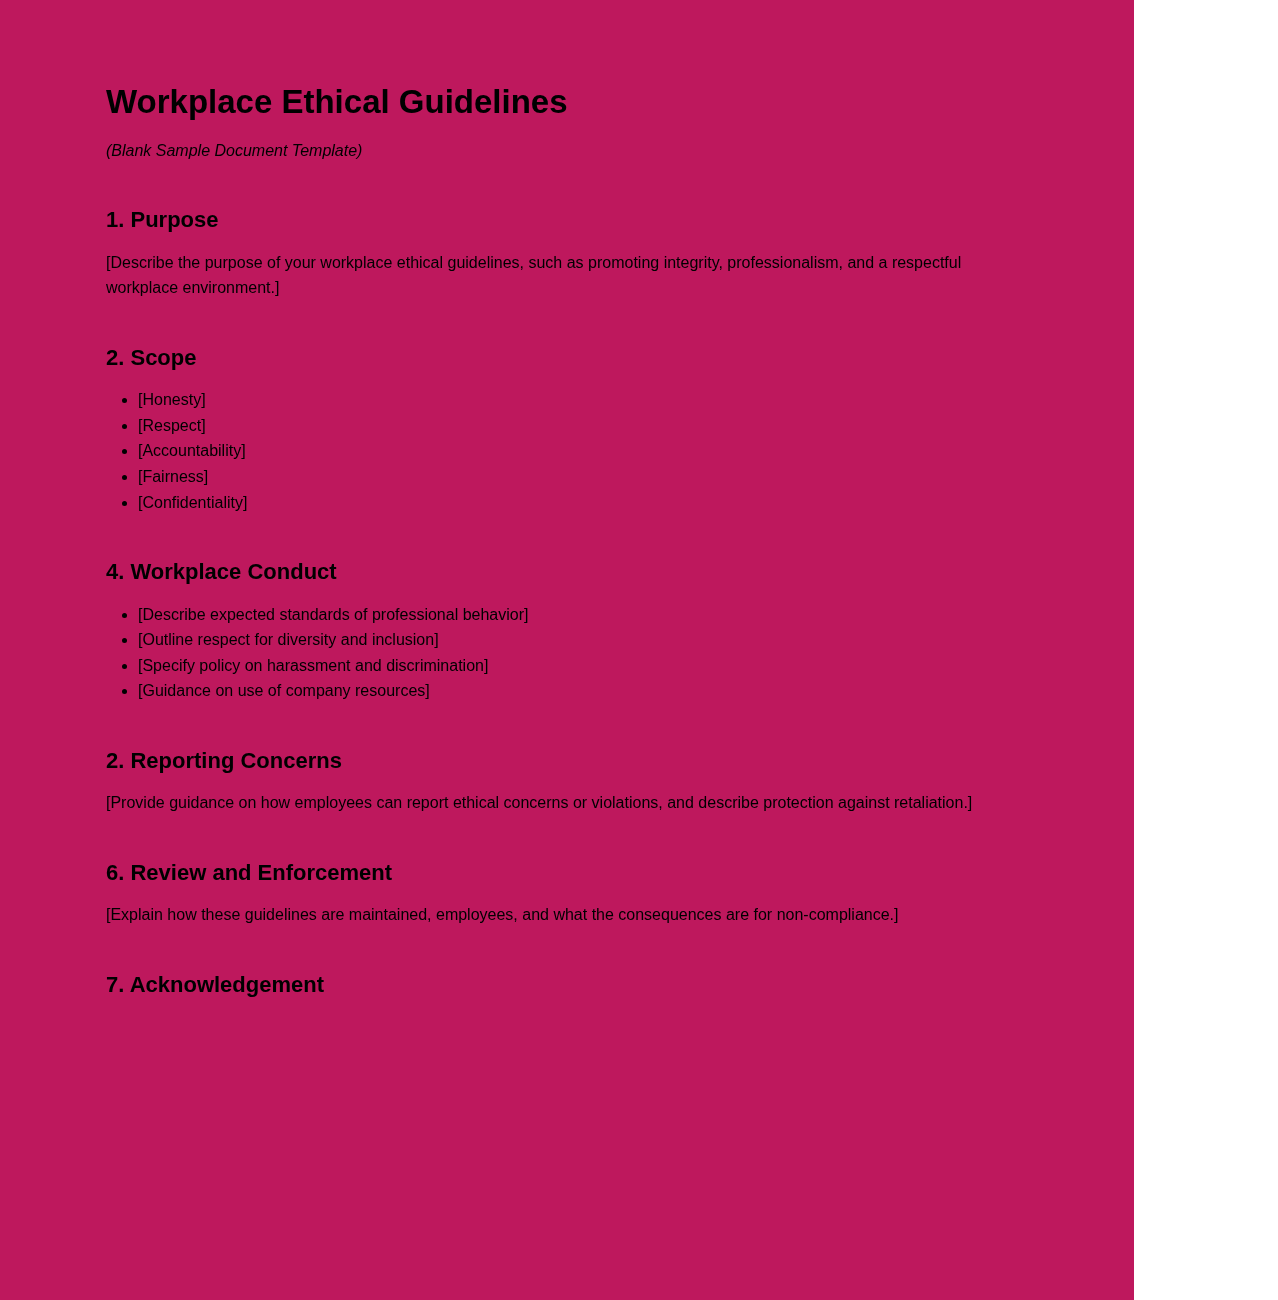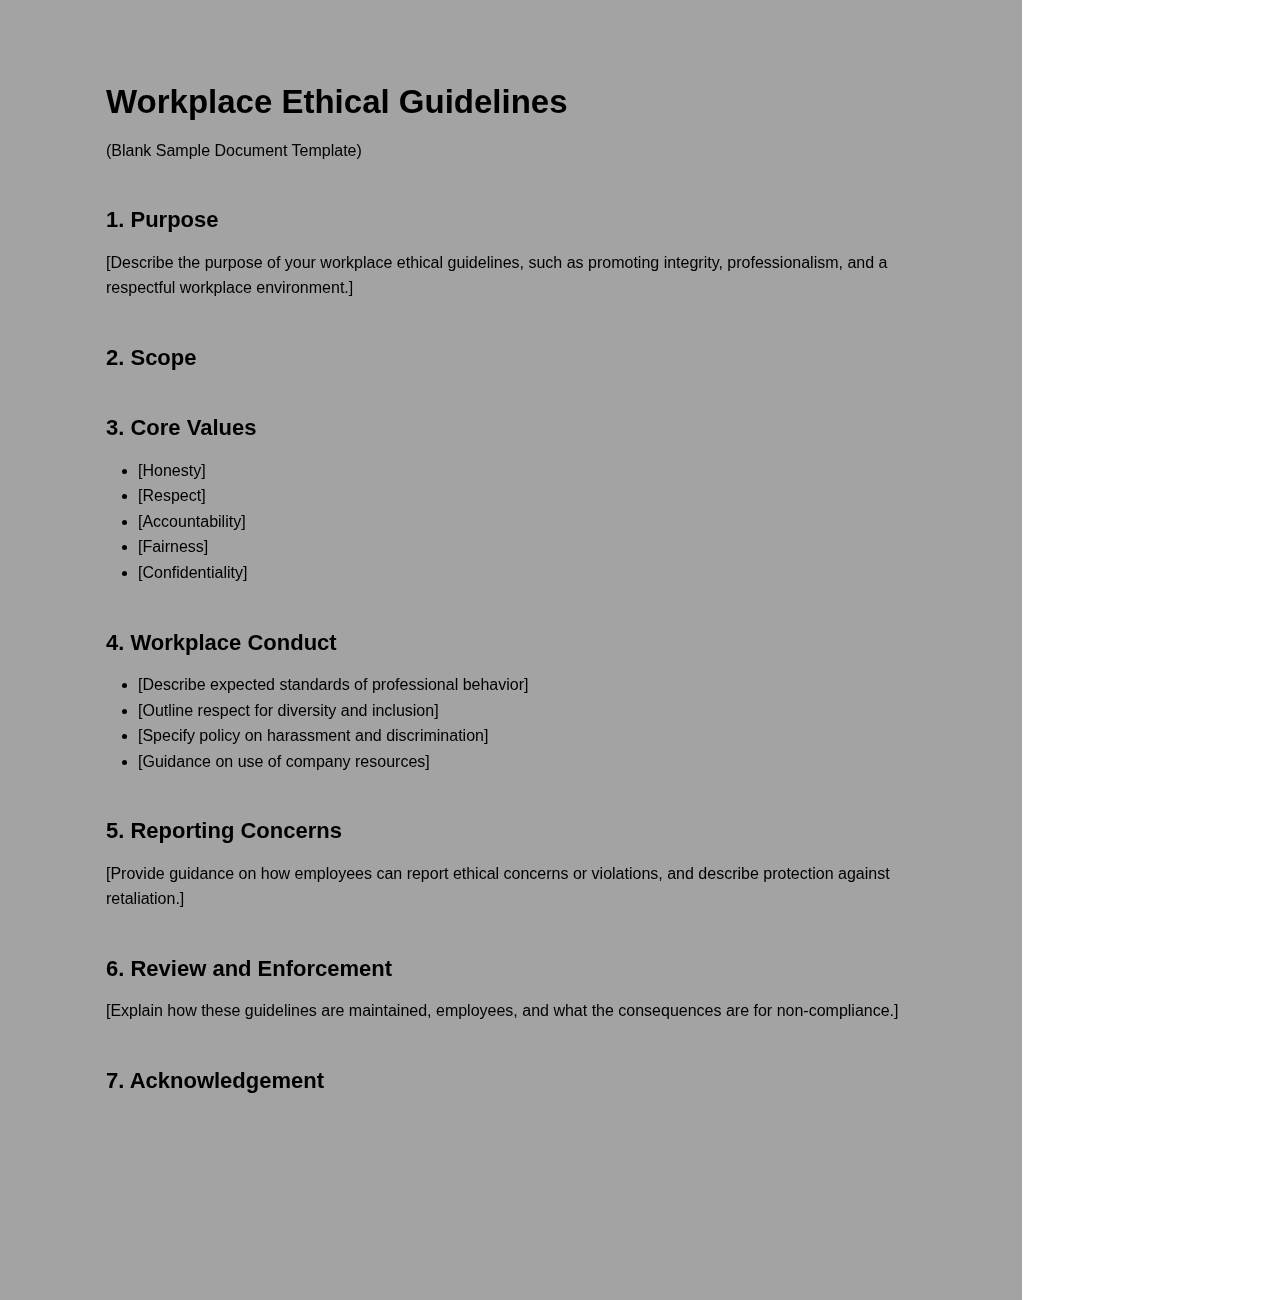--- a/index.html
+++ b/index.html
@@ -5,34 +5,35 @@
   html, body {
     margin: 0;
     padding: 0;
     background: #ffffff;
     color: #000000;
     font-family: "Liberation Sans", "DejaVu Sans", sans-serif;
     font-size: 16px;
     line-height: 1.6;
   }
   .page {
-    width: 1022px;
+    width: 1134px;
     min-height: 1300px;
     box-sizing: border-box;
     padding: 82px 106px 40px 106px;
-    background: #a3a3a3;
+    background: #be185d;
   }
   h1.doc-title {
     font-size: 33px;
     line-height: 1.2;
     font-weight: bold;
     margin: 0 0 16px 0;
     color: #000000;
   }
   p.doc-subtitle {
+    font-style: italic;
     margin: 12px 0 16px 0;
   }
   h2.section-heading {
     font-size: 22px;
     line-height: 1.2;
     font-weight: bold;
     margin: 44px 0 16px 0;
     color: #000000;
   }
   p.section-body {
@@ -59,42 +60,41 @@
   <section>
     <h2 class="section-heading">1. Purpose</h2>
     <p class="section-body">[Describe the purpose of your workplace ethical guidelines, such as promoting integrity, professionalism, and a respectful workplace environment.]</p>
   </section>
 
   <section>
     <h2 class="section-heading">2. Scope</h2>
   </section>
 
   <section>
-    <h2 class="section-heading">3. Core Values</h2>
     <ul class="section-list">
       <li>[Honesty]</li>
       <li>[Respect]</li>
       <li>[Accountability]</li>
       <li>[Fairness]</li>
       <li>[Confidentiality]</li>
     </ul>
   </section>
 
   <section>
     <h2 class="section-heading">4. Workplace Conduct</h2>
     <ul class="section-list">
       <li>[Describe expected standards of professional behavior]</li>
       <li>[Outline respect for diversity and inclusion]</li>
       <li>[Specify policy on harassment and discrimination]</li>
       <li>[Guidance on use of company resources]</li>
     </ul>
   </section>
 
   <section>
-    <h2 class="section-heading">5. Reporting Concerns</h2>
+    <h2 class="section-heading">2. Reporting Concerns</h2>
     <p class="section-body">[Provide guidance on how employees can report ethical concerns or violations, and describe protection against retaliation.]</p>
   </section>
 
   <section>
     <h2 class="section-heading">6. Review and Enforcement</h2>
     <p class="section-body">[Explain how these guidelines are maintained, employees, and what the consequences are for non-compliance.]</p>
   </section>
 
   <section>
     <h2 class="section-heading">7. Acknowledgement</h2>

